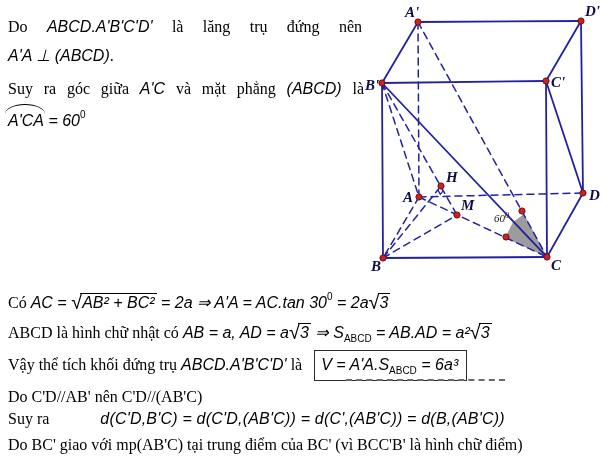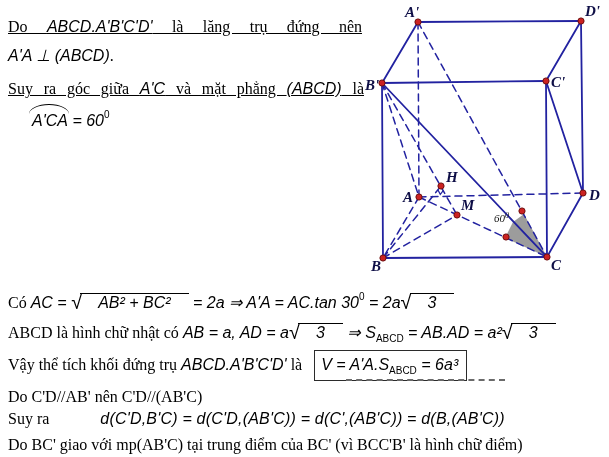--- a/index.html
+++ b/index.html
@@ -1,33 +1,33 @@
 <!DOCTYPE html>
 <html><head>
 <meta charset="utf-8">
 <style>
   html,body{margin:0;padding:0}
   body{
     width:609px;height:457px;position:relative;background:#ffffff;
     font-family:"Liberation Serif",serif;color:#000;overflow:hidden;
   }
   .tl{position:absolute;font-size:16px;line-height:21px;white-space:pre;}
-  .j{white-space:normal;text-align:justify;text-align-last:justify;text-decoration:underline;}
+  .j{white-space:normal;text-align:justify;text-align-last:justify;}
   
   .m{font-family:"Liberation Sans",sans-serif;font-style:italic;}
   .sup{font-family:"Liberation Sans",sans-serif;font-style:normal;font-size:10px;
        vertical-align:super;line-height:0;position:relative;top:-2px;}
   .sb{font-family:"Liberation Sans",sans-serif;font-size:10px;
       vertical-align:sub;line-height:0;}
   .rad{font-family:"Liberation Sans",sans-serif;font-style:normal;font-size:20px;
        position:relative;top:1px;letter-spacing:-2px;}
   .rdc{font-family:"Liberation Sans",sans-serif;font-style:italic;
-       border-top:1.4px solid #000;padding:0 18px;}
+       border-top:1.4px solid #000;padding:0 2px;}
   .bx{display:inline-block;border:1.5px solid #2b2b2b;padding:3px 8px 5px 6px;margin-left:12px;}
-  .overarc{position:relative;display:inline-block;margin-left:24px;}
+  .overarc{position:relative;display:inline-block;}
   .overarc::before{content:"";position:absolute;left:-3px;right:-1px;top:-6px;height:9px;
        border-top:1.7px solid #000;
        border-radius:50% 50% 0 0 / 100% 100% 0 0;}
   .dashu{position:absolute;left:346px;top:379px;width:159px;height:0;
        border-top:2px dashed #6a6a6a;}
   #fig{position:absolute;left:363px;top:0;width:246px;height:285px;}
   .fl{font-family:"Liberation Serif",serif;font-weight:bold;font-style:italic;
       font-size:15px;fill:#0e0e46;}
   .fs{font-family:"Liberation Serif",serif;font-style:italic;font-size:11px;fill:#111;}
   .w9{letter-spacing:.2px;margin-left:47px;}

